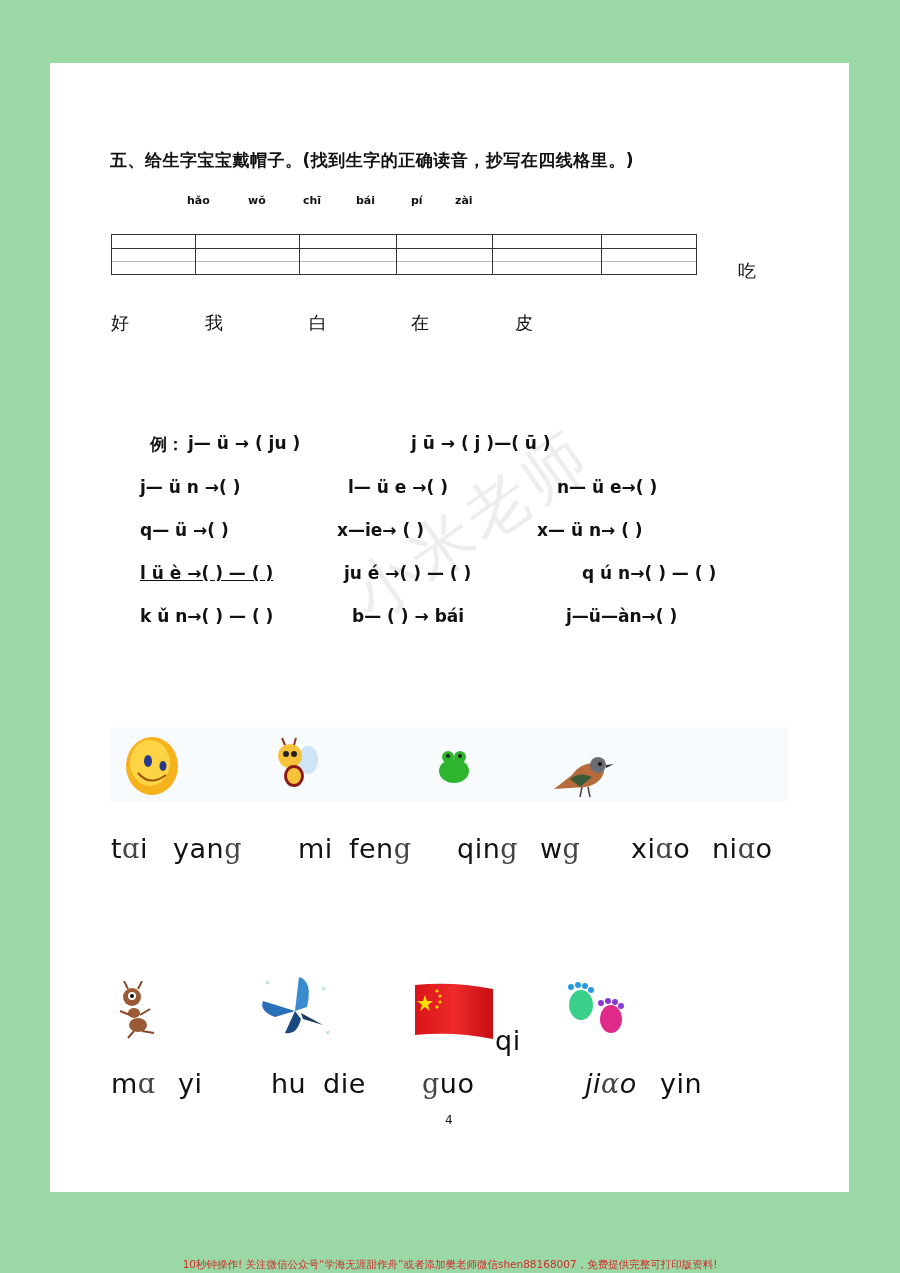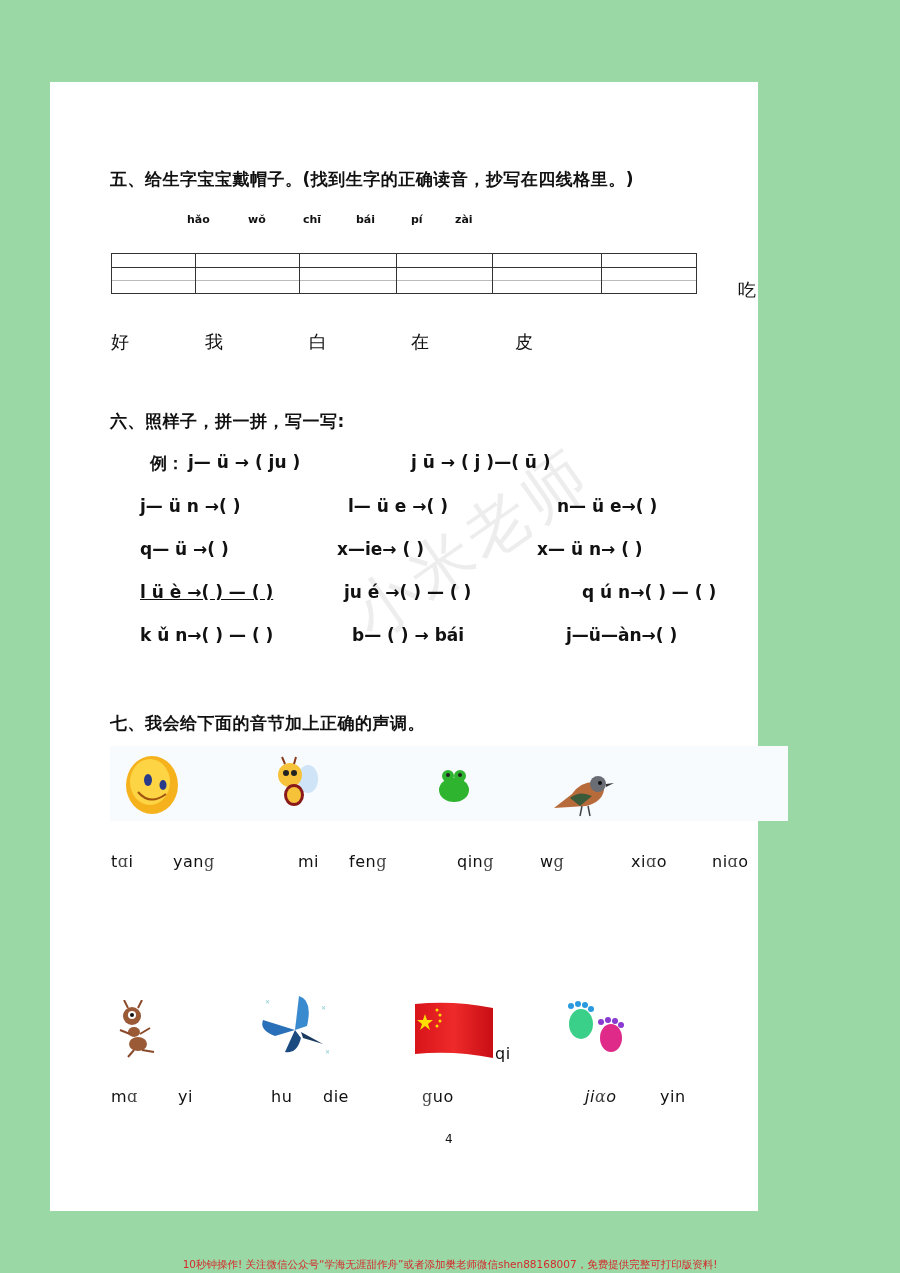--- a/index.html
+++ b/index.html
@@ -3,30 +3,29 @@
 <meta charset="utf-8">
 <style>
   html, body { margin:0; padding:0; }
   body {
     width:900px; height:1273px; position:relative; overflow:hidden;
     background:#9ad8a6;
     font-family:"DejaVu Sans", "Liberation Sans", sans-serif;
     color:#111;
   }
   .page {
-    position:absolute; left:50px; top:63px; width:708px; height:1129px;
+    position:absolute; left:50px; top:63px; width:799px; height:1129px;
     background:#ffffff;
-    margin-top:19px;
   }
   .abs { position:absolute; white-space:nowrap; }
   .h { font-size:17px; font-weight:bold; letter-spacing:0.5px; }
   .py { font-size:11px; font-weight:bold; }
   .hz { font-size:18px; }
   .ex { font-size:17px; font-weight:bold; }
-  .tone { font-size:16px; letter-spacing:0.5px; }
+  .tone { font-size:27px; letter-spacing:0.5px; }
   .tone .g { font-family:"DejaVu Serif","Liberation Serif",serif; color:#444; font-weight:normal; }
 
   .grid { position:absolute; left:61px; top:171px; width:586px; height:41px;
           border:1.5px solid #333; box-sizing:border-box; }
   .grid .hl { position:absolute; left:0; right:0; height:0; }
   .grid .hl.l1 { top:13px; border-top:1.5px solid #333; }
   .grid .hl.l2 { top:26px; border-top:1.5px solid #bbb; }
   .grid .vl { position:absolute; top:0; bottom:0; width:0; border-left:1.5px solid #333; }
 
   .watermark {
@@ -69,21 +68,20 @@
   </div>
 
   <div class="abs hz" style="left:688px; top:196px;">吃</div>
 
   <div class="abs hz" style="left:61px; top:248px;">好</div>
   <div class="abs hz" style="left:155px; top:248px;">我</div>
   <div class="abs hz" style="left:259px; top:248px;">白</div>
   <div class="abs hz" style="left:361px; top:248px;">在</div>
   <div class="abs hz" style="left:465px; top:248px;">皮</div>
 
-  <div class="abs h" style="left:60px; top:328px;">六、照样子，拼一拼，写一写:</div>
 
   <div class="abs ex" style="left:100px; top:370px;">例：</div>
   <div class="abs ex" style="left:138px; top:370px;">j— ü → (   ju )</div>
   <div class="abs ex" style="left:361px; top:370px;">j ū  → ( j )—( ū )</div>
 
   <div class="abs ex" style="left:90px; top:414px;">j— ü n →(      )</div>
   <div class="abs ex" style="left:298px; top:414px;">l— ü e  →(      )</div>
   <div class="abs ex" style="left:507px; top:414px;">n— ü e→(      )</div>
 
   <div class="abs ex" style="left:90px; top:457px;">q— ü  →(      )</div>
@@ -93,21 +91,20 @@
   <div class="abs ex" style="left:90px; top:500px;text-decoration:underline;">l ü è →(   ) — (   )</div>
   <div class="abs ex" style="left:294px; top:500px;">ju é →(   ) — (      )</div>
   <div class="abs ex" style="left:532px; top:500px;">q ú n→(   ) — (   )</div>
 
   <div class="abs ex" style="left:90px; top:543px;">k ǔ n→(   ) — (   )</div>
   <div class="abs ex" style="left:302px; top:543px;">b— (   ) → bái</div>
   <div class="abs ex" style="left:516px; top:543px;">j—ü—àn→(        )</div>
 
   <div class="watermark">小米老师</div>
 
-  <div class="abs h" style="left:60px; top:630px;">七、我会给下面的音节加上正确的声调。</div>
 
   <div class="strip"></div>
 
   <svg class="pic" style="left:74px; top:672px;" width="56" height="62" viewBox="0 0 56 62">
     <ellipse cx="28" cy="31" rx="26" ry="29" fill="#f6b21c"></ellipse>
     <ellipse cx="26" cy="28" rx="20" ry="23" fill="#fcd444"></ellipse>
     <ellipse cx="24" cy="26" rx="4" ry="6" fill="#2a3a8a"></ellipse>
     <ellipse cx="39" cy="31" rx="3.5" ry="5" fill="#2a3a8a"></ellipse>
     <path d="M14 38 Q26 52 42 40" stroke="#a0520f" stroke-width="2" fill="none"></path>
   </svg>

